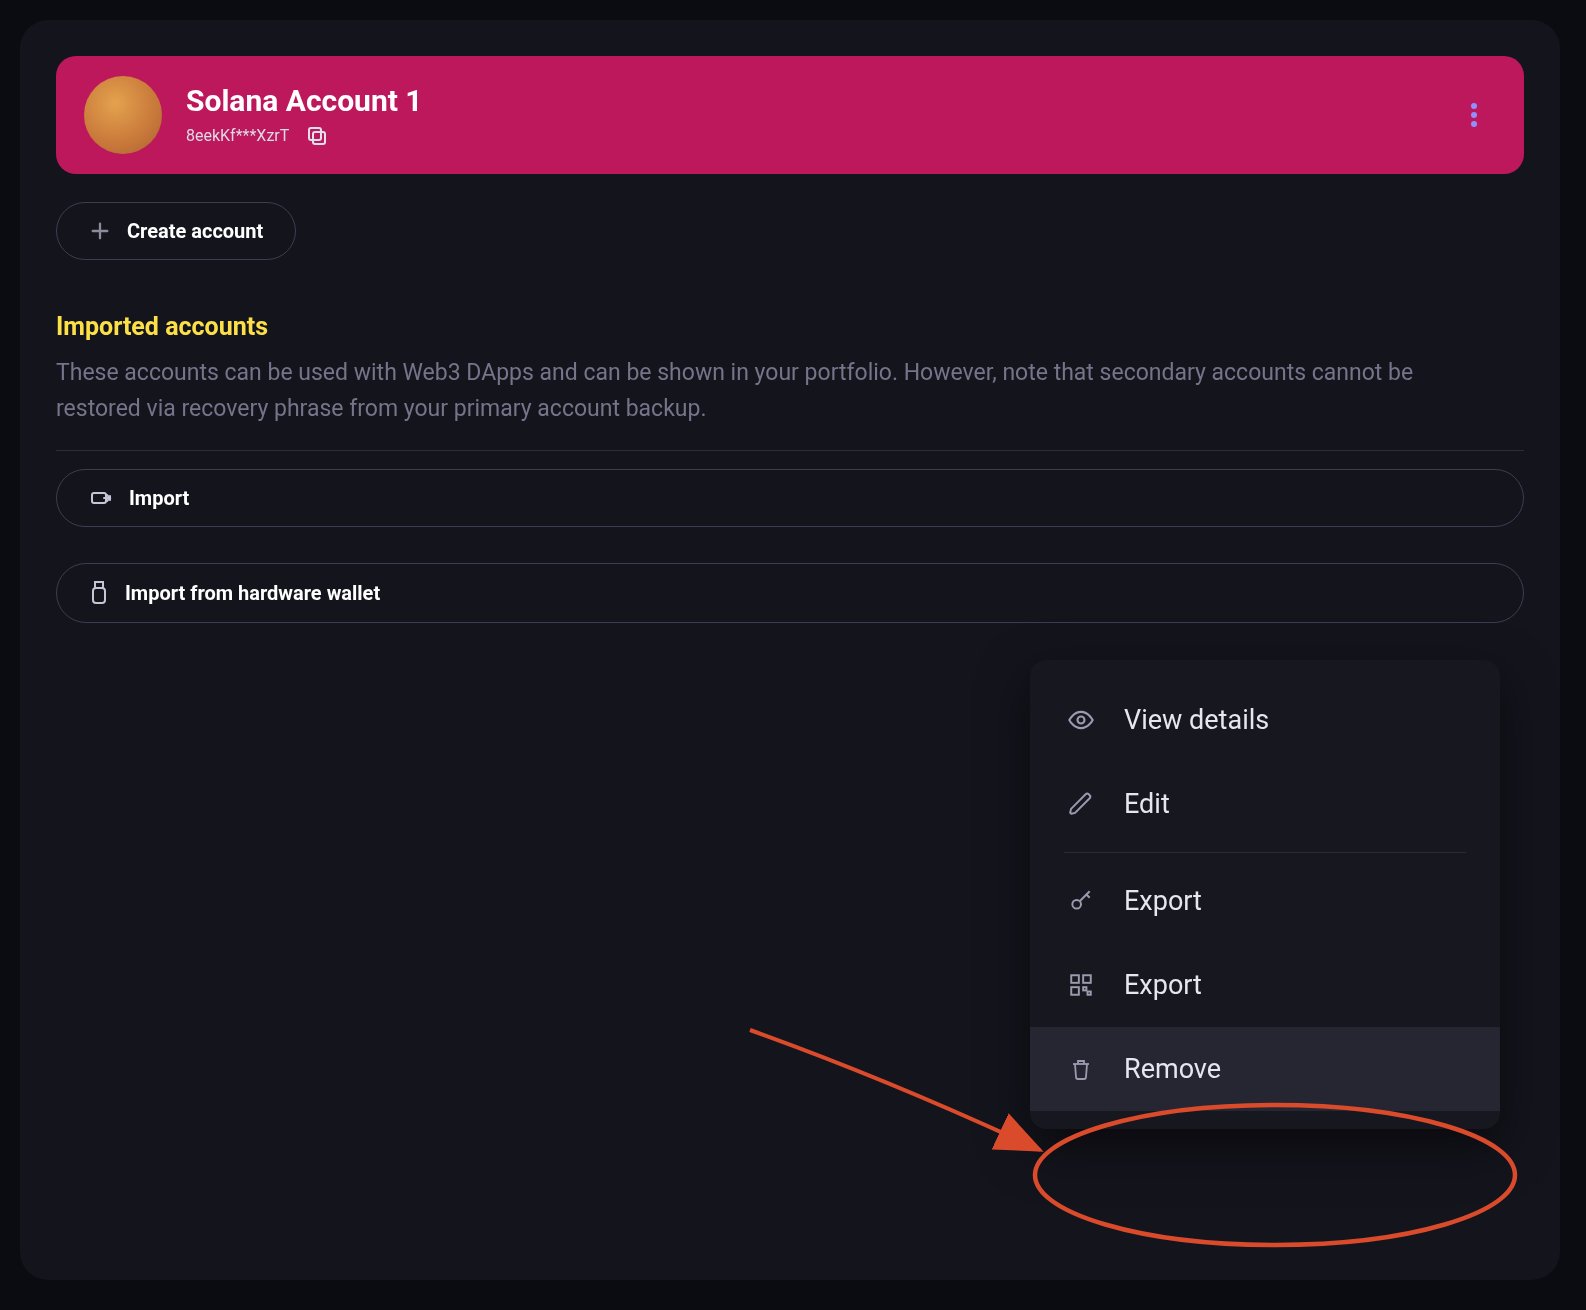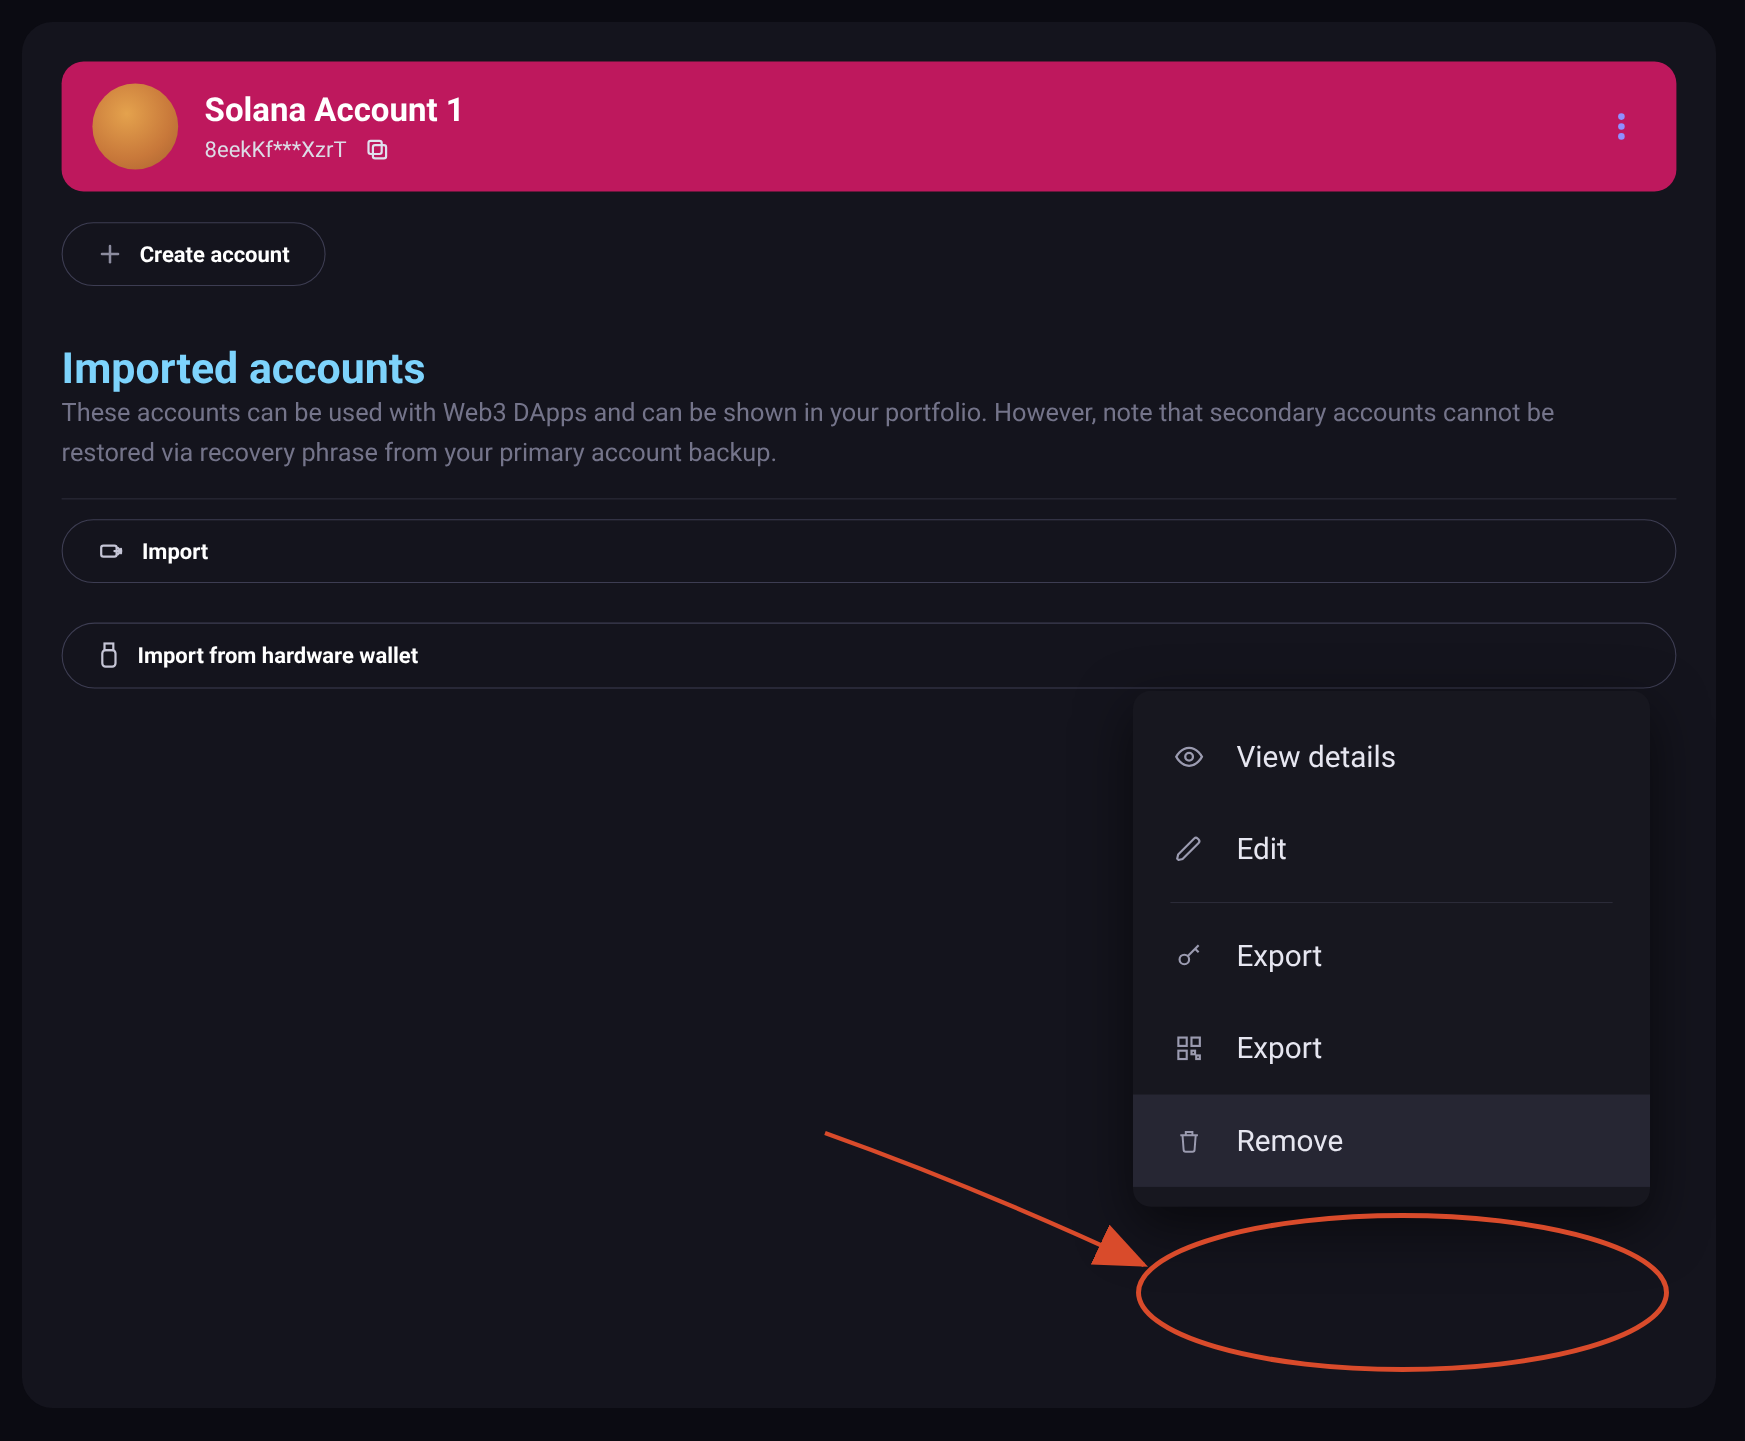--- a/index.html
+++ b/index.html
@@ -36,21 +36,21 @@
   .avatar {
     width: 78px; height: 78px; border-radius: 50%;
     flex-shrink:0;
   }
   .avatar-orange { background: radial-gradient(circle at 40% 35%, #e4a24d, #c8783a 60%, #a8612f); }
   .avatar-pink   { background: radial-gradient(circle at 40% 35%, #f07ab4, #d85fa0 55%, #b84f8a); }
 
   .account-info { display:flex; flex-direction:column; gap:6px; }
   .account-name { font-size: 30px; font-weight: 700; color: #ffffff; }
   .account-addr-row { display:flex; align-items:center; gap:16px; }
-  .account-addr { font-size: 20px; color: #c9c9d6; }
+  .account-addr { font-size: 16px; color: #c9c9d6; }
   .addr-bright  { color: #dcdce6; }
 
   .copy-icon, .more-icon, .plus-icon, .import-icon, .usb-icon,
   .eye-icon, .pencil-icon, .key-icon, .qr-icon, .trash-icon {
     display:inline-flex; align-items:center; justify-content:center;
     color: #c9c9d6;
   }
 
   .more-btn { width:44px; height:44px; display:flex; align-items:center; justify-content:center; border-radius:8px; cursor:pointer; }
   .more-dot { width:6px; height:6px; border-radius:50%; background:#8f8fff; margin:3px 0; display:block; }
@@ -64,39 +64,40 @@
     font-size: 20px; font-weight:700;
     color: #ffffff;
     cursor:pointer;
     background: transparent;
   }
   .pill .plus-icon svg { stroke:#8b8b9e; }
   .actions-row { display:flex; gap:36px; margin-top: 0; flex-direction: column; }
 
   
   .section-title {
-    font-size: 39px;
+    font-size: 25px;
     font-weight: 700;
-    color: #7dd3fc;
+    color: #fde047;
     margin-top: 52px;
+    margin-bottom: 14px;
   }
   .section-desc {
     font-size: 23px;
     line-height: 1.55;
     color: #74748a;
     margin-bottom: 24px;
     max-width: 1400px;
   }
   .divider { height:1px; background:#2c2c3a; margin-bottom: 18px; }
 
   
   .menu {
     position:absolute;
     right: 60px;
-    top: 608px;
+    top: 640px;
     width: 470px;
     background: #17171f;
     border-radius: 16px;
     box-shadow: 0 18px 50px rgba(0,0,0,0.55);
     padding: 18px 0;
     z-index: 10;
   }
   .menu-item {
     display:flex; align-items:center; gap:28px;
     padding: 26px 36px;

